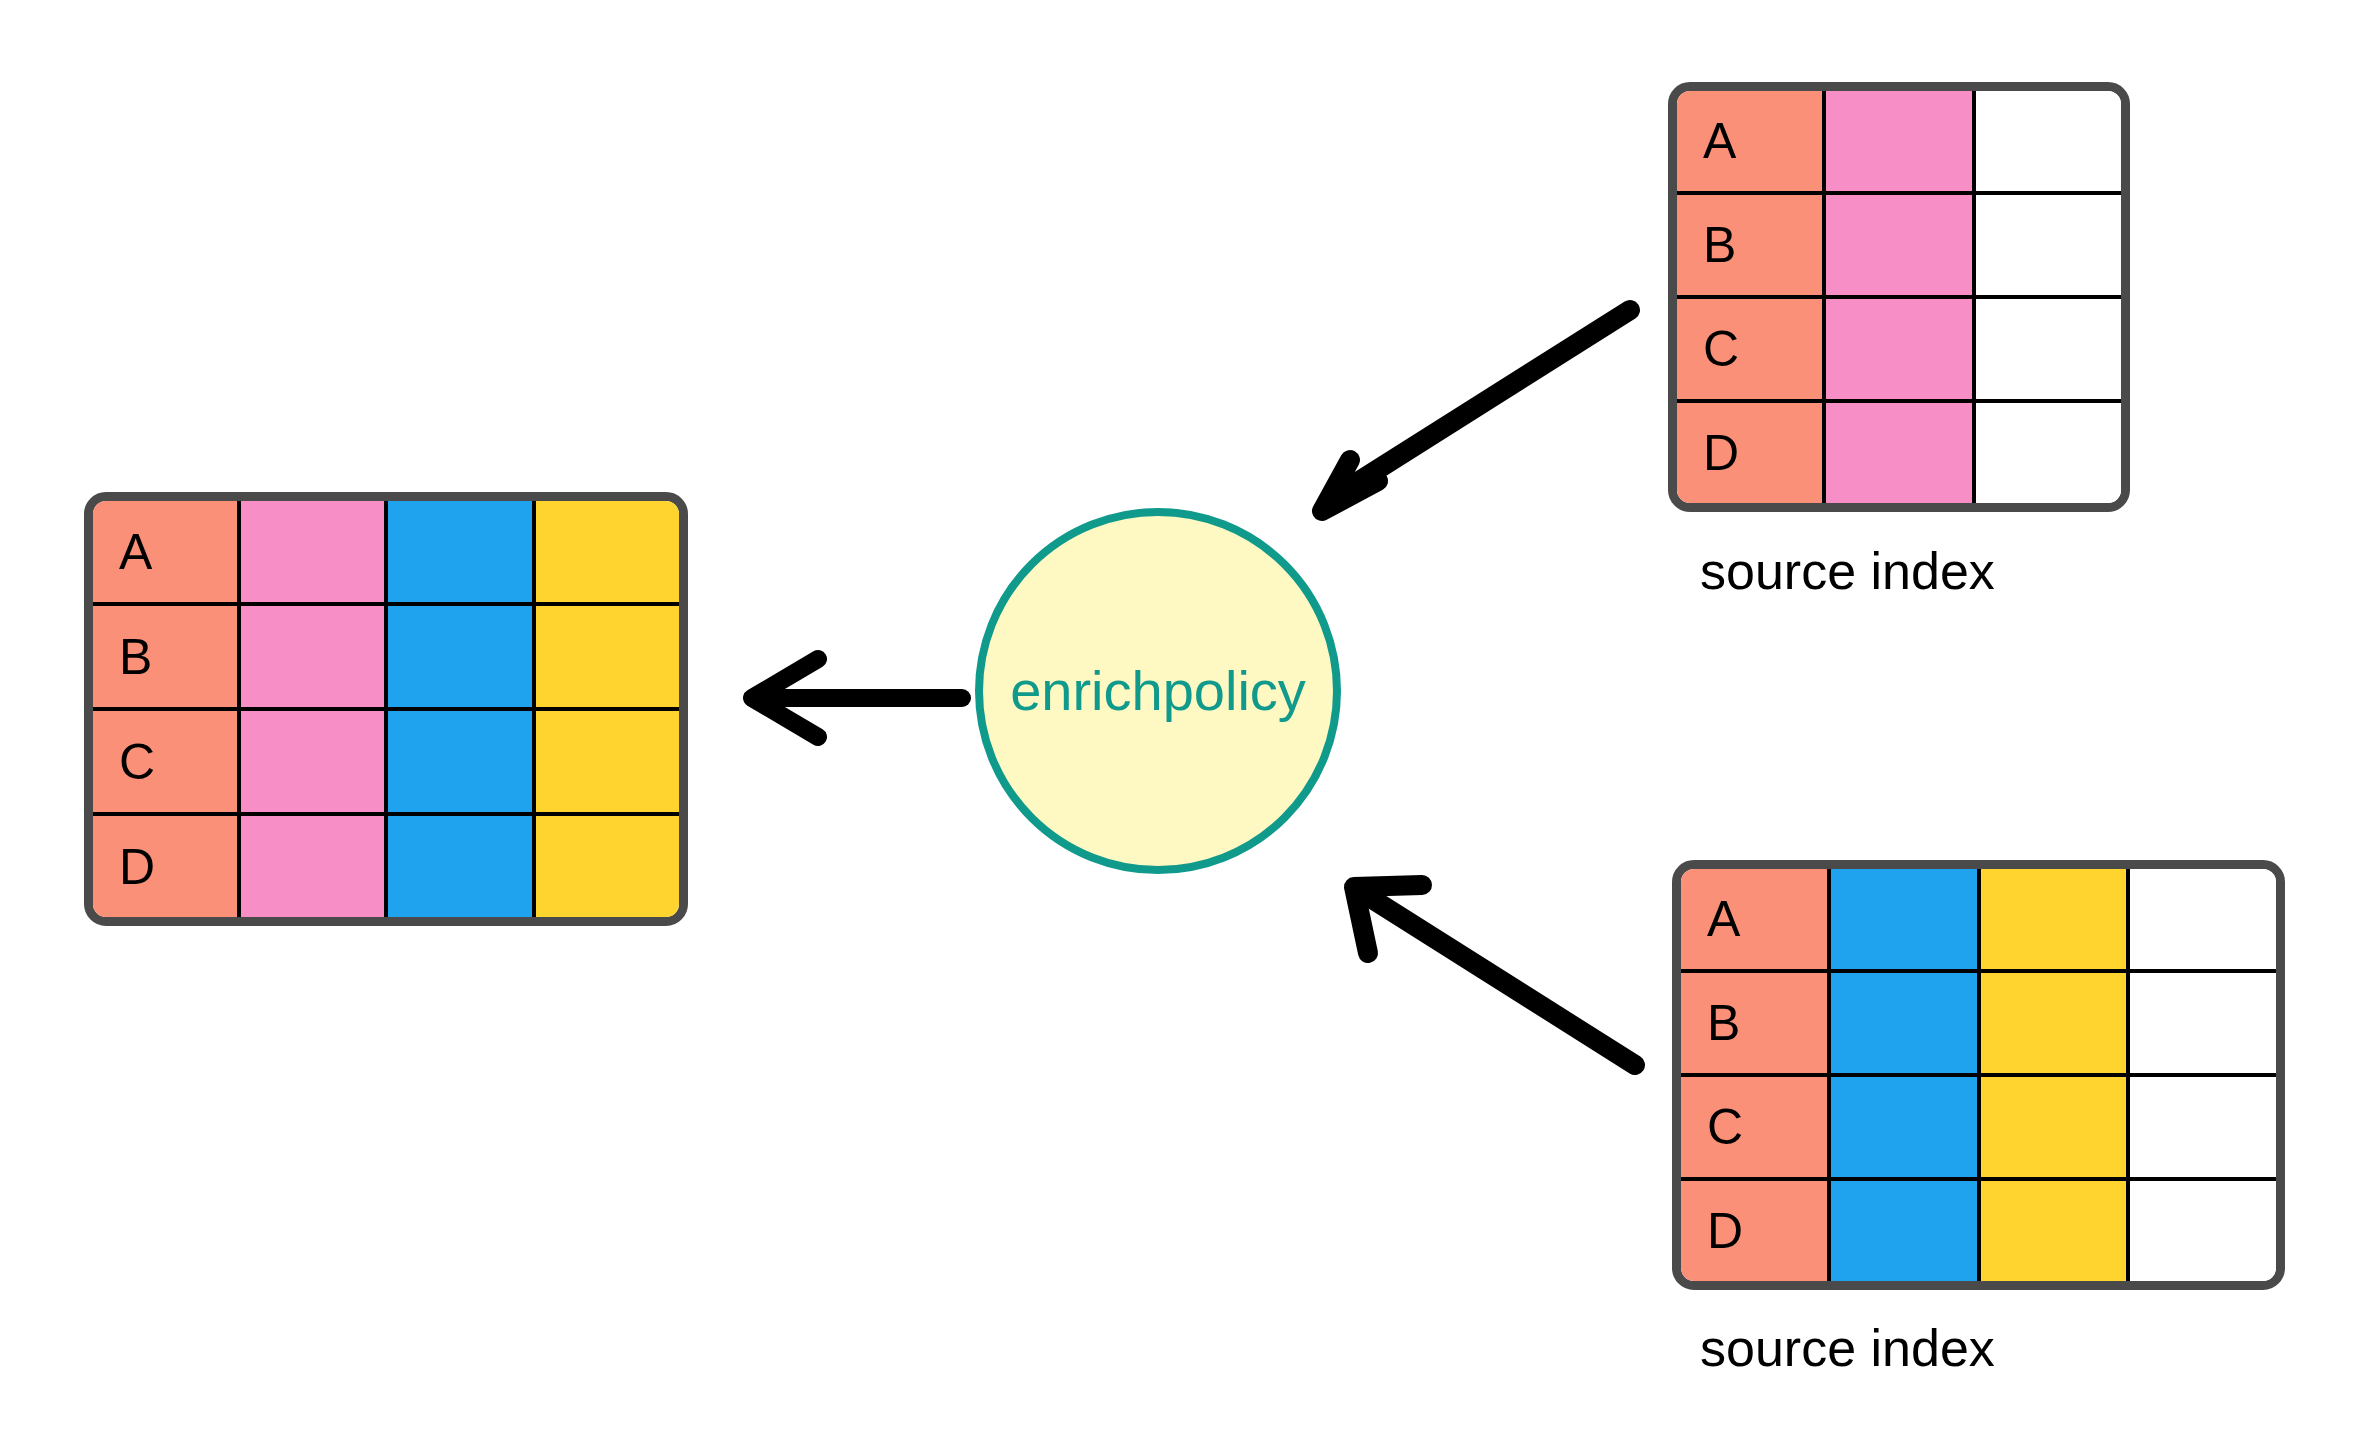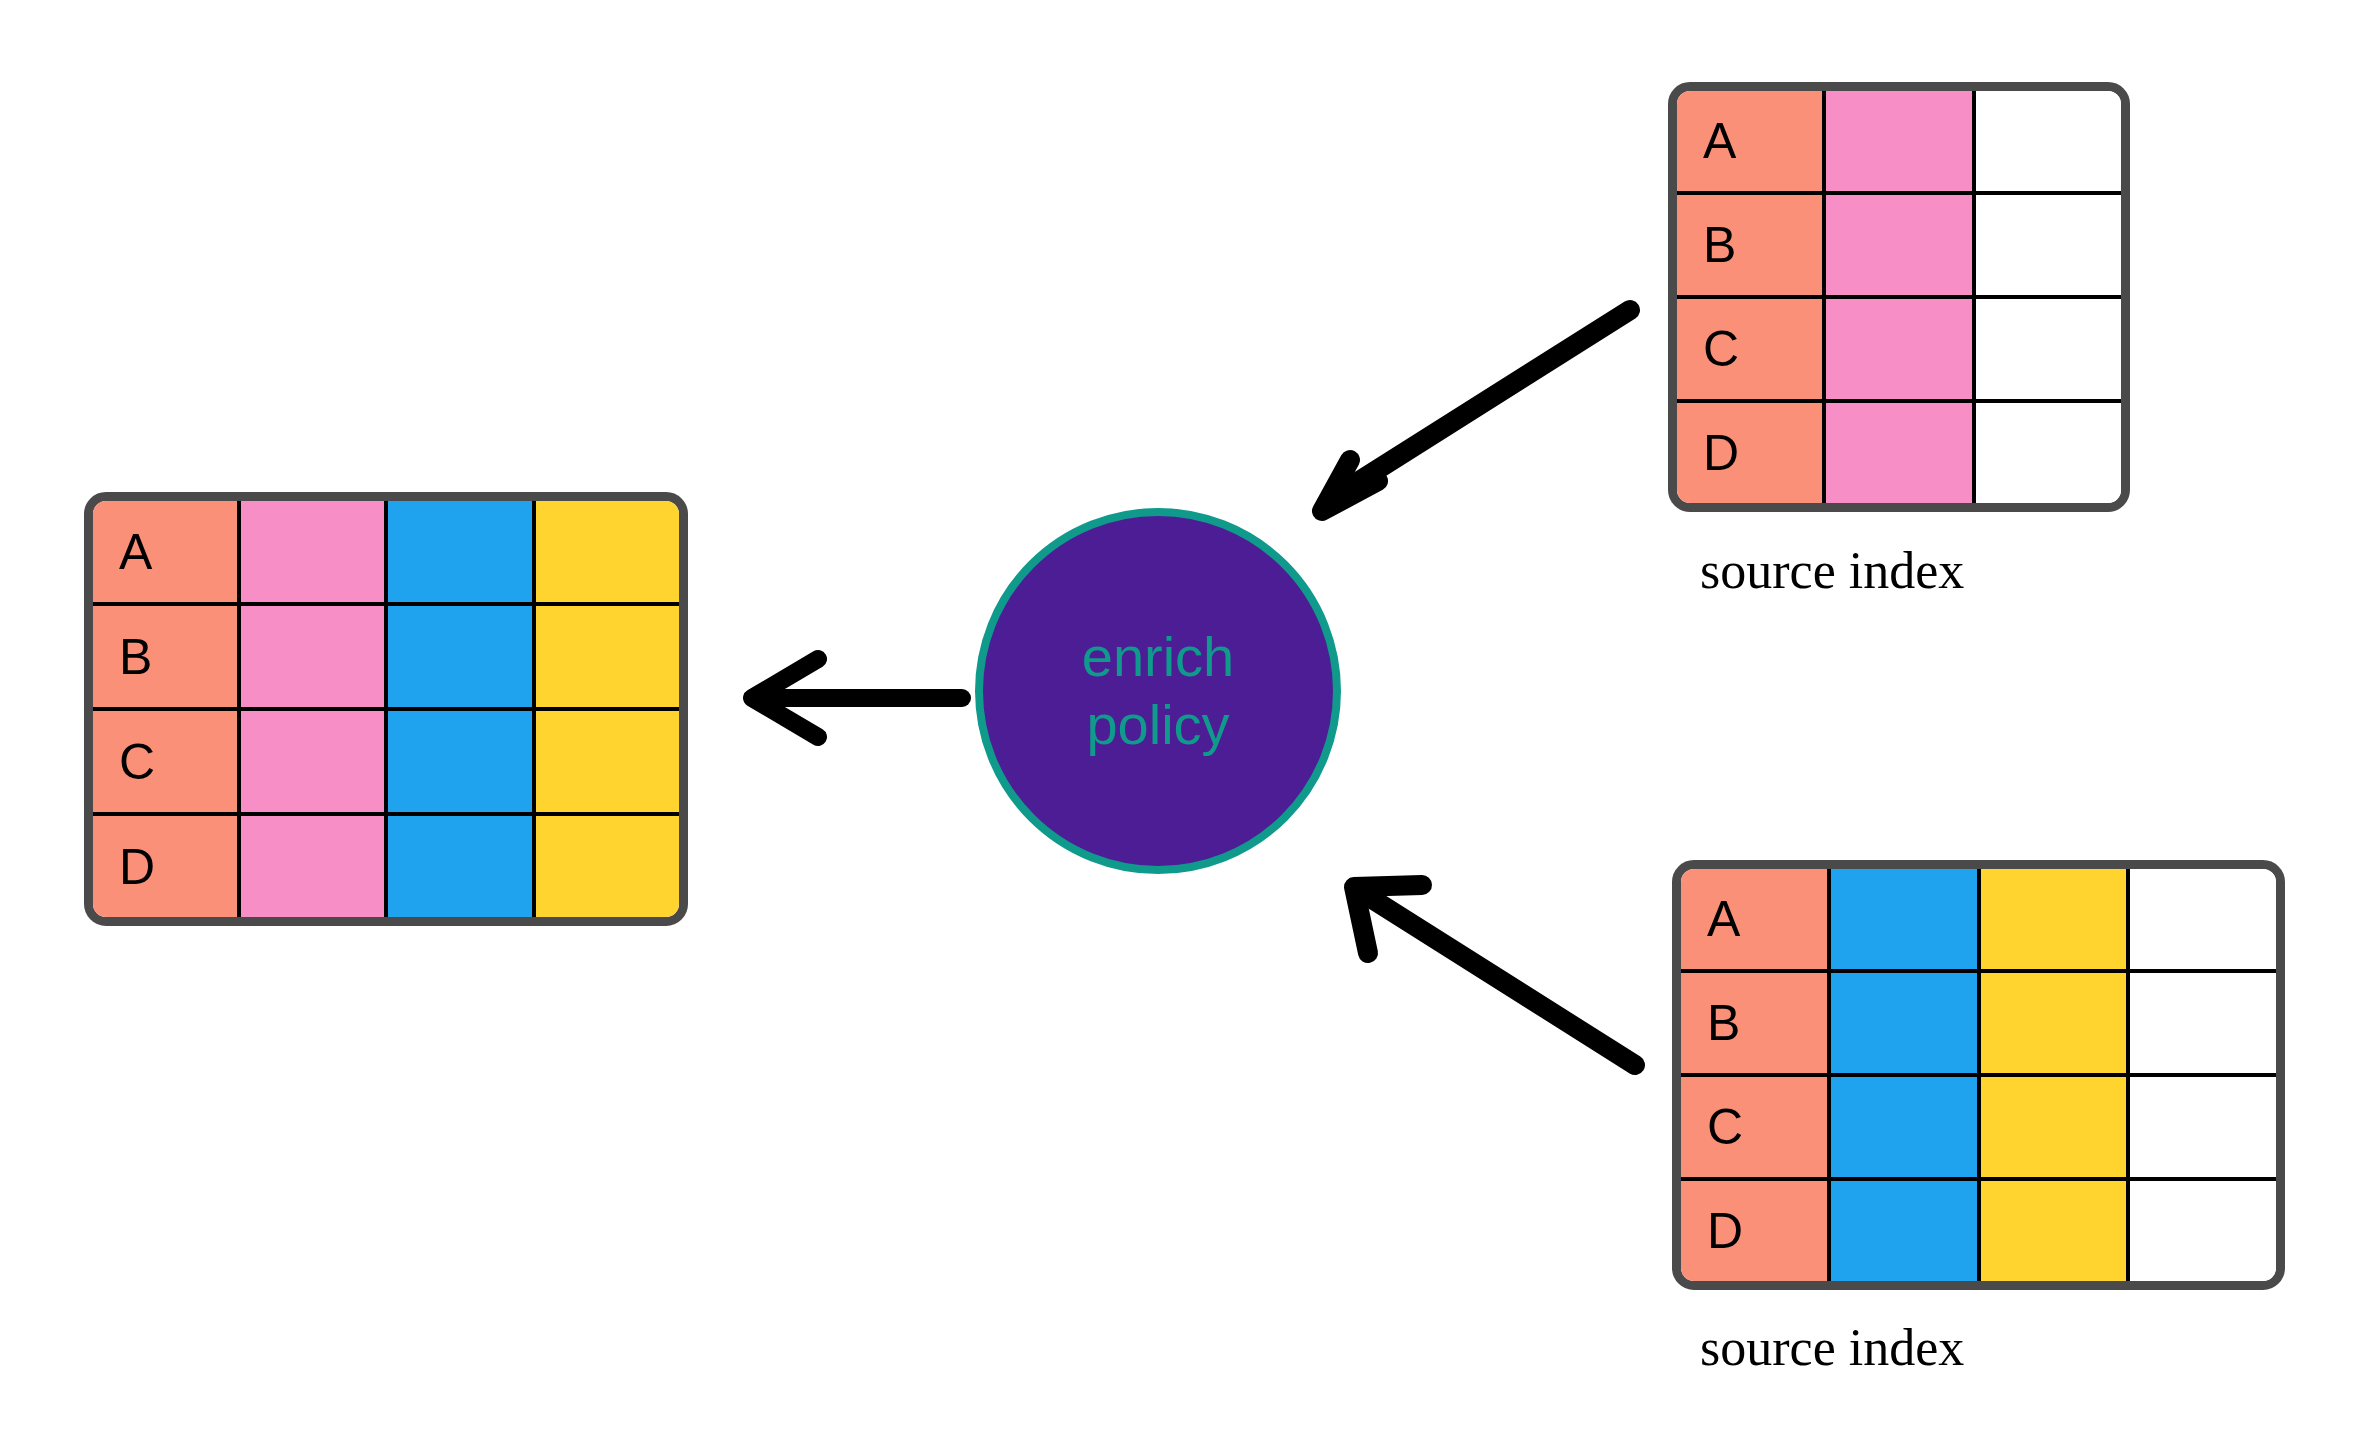--- a/index.html
+++ b/index.html
@@ -50,36 +50,36 @@
     font-family: "Liberation Sans", sans-serif;
     font-size: 50px;
     line-height: 1;
     color: #000000;
     padding-left: 26px;
   }
 
   
   .caption {
     position: absolute;
-    font-family: Liberation Serif, serif;
+    font-family: Liberation Sans, sans-serif;
     font-size: 52px;
     line-height: 1;
     color: #000000;
     white-space: nowrap;
   }
 
   
   .policy-circle {
     position: absolute;
     box-sizing: border-box;
     border-radius: 50%;
     border: 8px solid #109a8c;
-    background: #4c1d95;
-    display: flex;
-    flex-direction: column;
+    background: #fef9c3;
+    display: flex;
+    flex-direction: row;
     align-items: center;
     justify-content: center;
   }
   .policy-circle .policy-line {
     font-family: "Liberation Sans", sans-serif;
     font-size: 56px;
     line-height: 1.22;
     color: #109a8c;
     text-align: center;
     white-space: nowrap;

